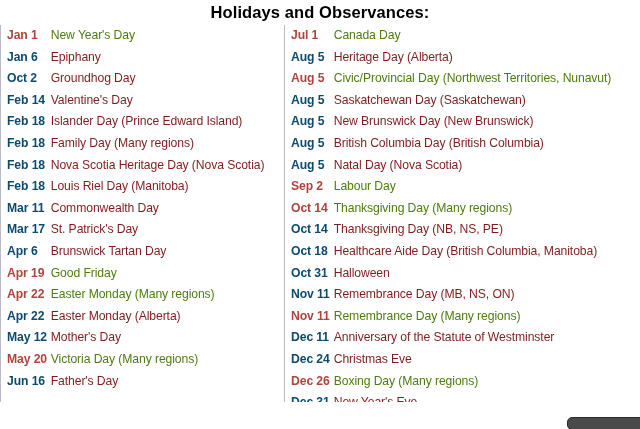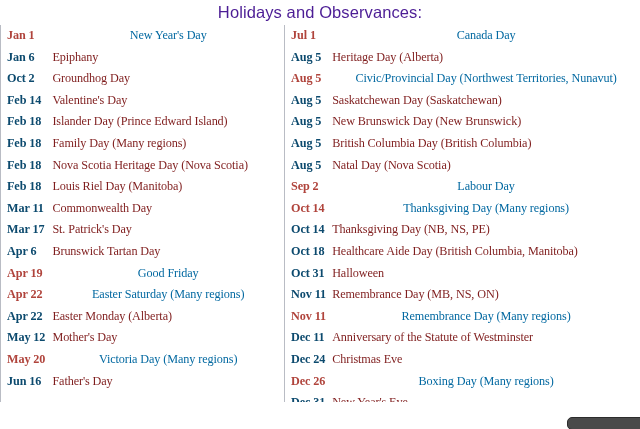--- a/index.html
+++ b/index.html
@@ -19,32 +19,31 @@
     width: 640px;
     height: 429px;
     box-sizing: border-box;
     background: #ffffff;
     overflow: hidden;
   }
   .page-title {
     text-align: center;
     font-size: 16.5px;
     line-height: 21px;
-    color: #4c1d95;
+    color: #000000;
     padding-top: 2px;
     padding-bottom: 2px;
-    font-weight: 400;
+    font-weight: 700;
     letter-spacing: 0.1px;
   }
   .columns {
     position: relative;
     display: flex;
     align-items: flex-start;
     height: 402px;
-    font-family: Liberation Serif, serif;
   }
   .col {
     box-sizing: border-box;
     border-left: 1px solid #b9bcc4;
     padding-left: 6px;
     height: 400px;
   }
   .col-left {
     width: 284px;
   }
@@ -72,22 +71,21 @@
     letter-spacing: -0.1px;
   }
   td.date-cell.red {
     color: #b0443c;
   }
   td.name-cell {
     color: #7f1d1d;
     letter-spacing: -0.1px;
   }
   td.name-cell.red {
-    color: #0369a1;
-    text-align: center;
+    color: #4d7c0f;
   }
   .scrollbar-track {
     position: absolute;
     left: 0;
     bottom: 0;
     width: 640px;
     height: 27px;
     background: #ffffff;
   }
   .scrollbar-thumb {
@@ -155,21 +153,21 @@
             <tr>
               <td class="date-cell">Apr 6</td>
               <td class="name-cell">Brunswick Tartan Day</td>
             </tr>
             <tr>
               <td class="date-cell red">Apr 19</td>
               <td class="name-cell red">Good Friday</td>
             </tr>
             <tr>
               <td class="date-cell red">Apr 22</td>
-              <td class="name-cell red">Easter Saturday (Many regions)</td>
+              <td class="name-cell red">Easter Monday (Many regions)</td>
             </tr>
             <tr>
               <td class="date-cell">Apr 22</td>
               <td class="name-cell">Easter Monday (Alberta)</td>
             </tr>
             <tr>
               <td class="date-cell">May 12</td>
               <td class="name-cell">Mother's Day</td>
             </tr>
             <tr>

